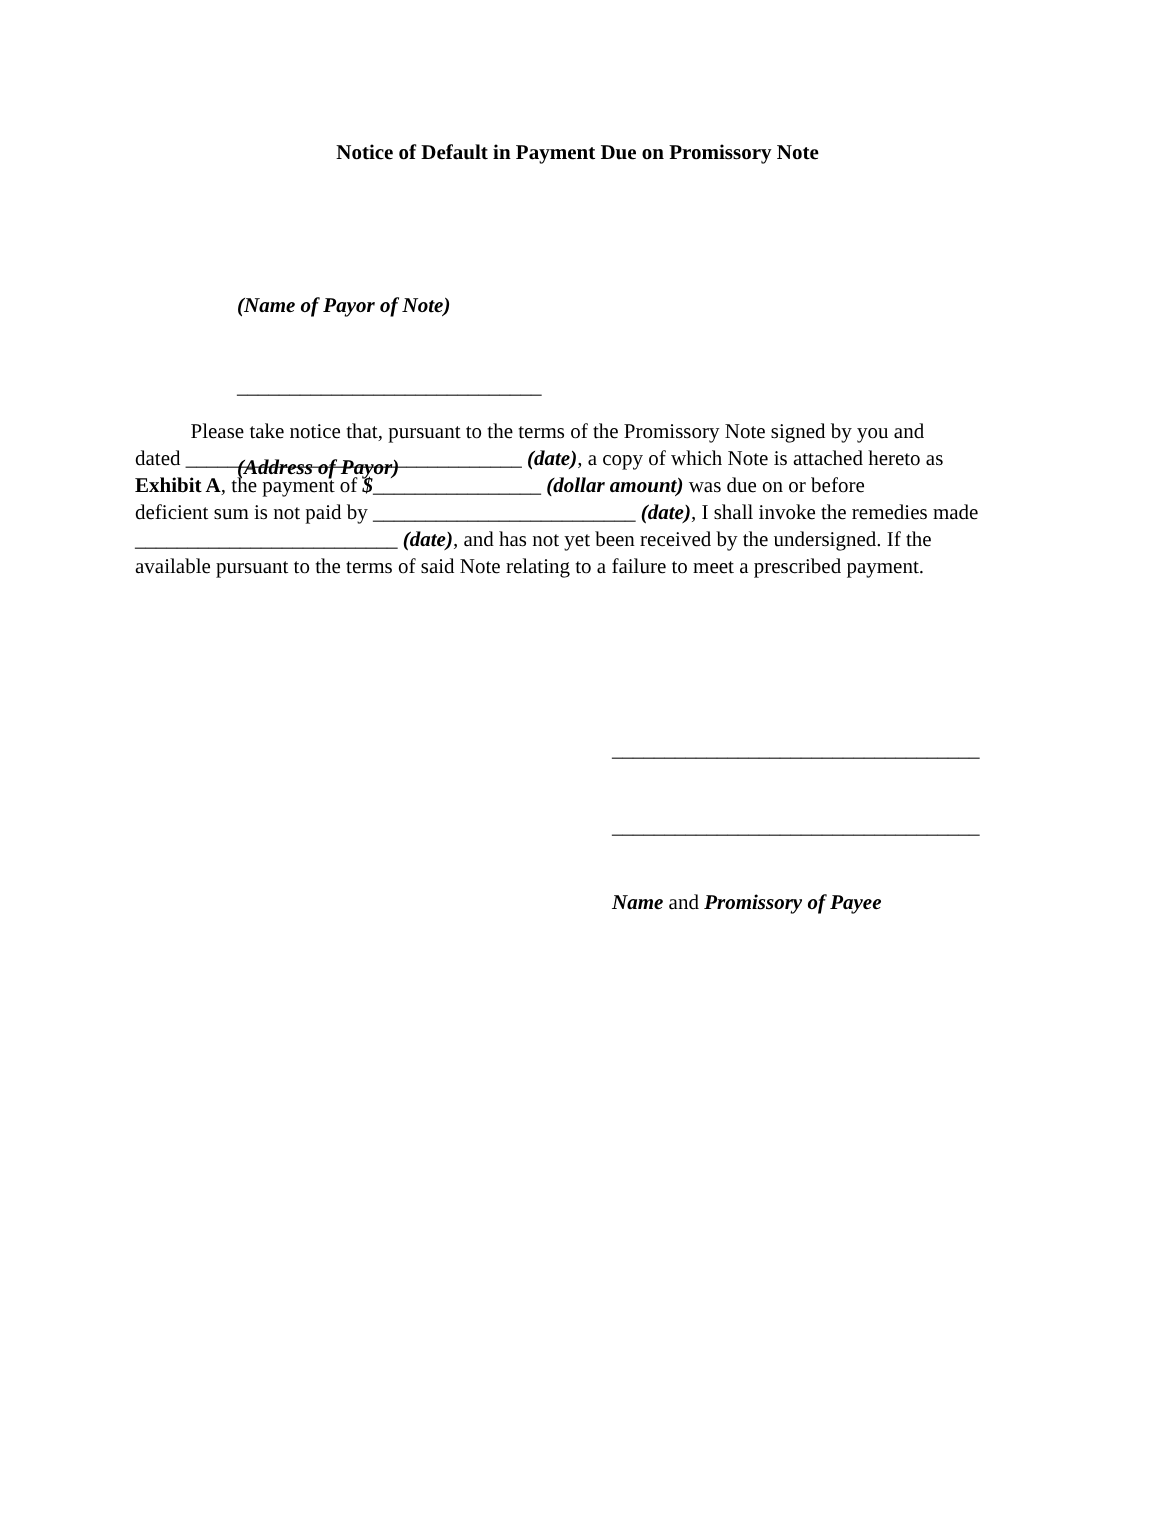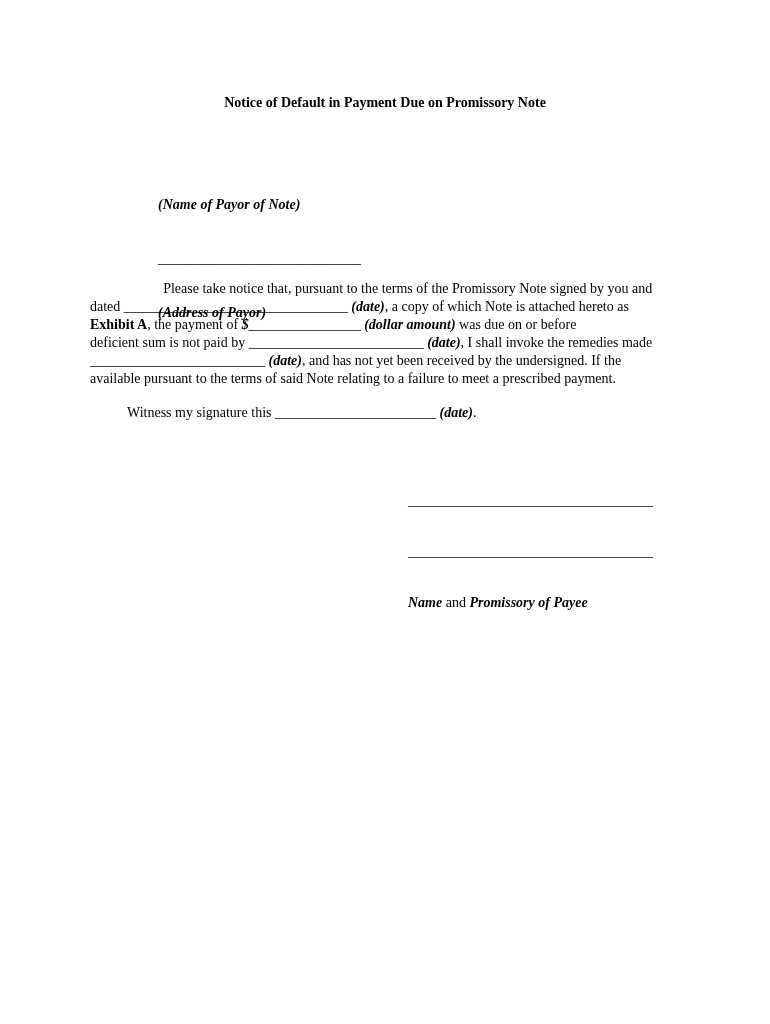--- a/index.html
+++ b/index.html
@@ -48,21 +48,20 @@
     position: absolute;
     top: 280px;
     left: 90px;
     line-height: 18px;
   }
   .pline {
     white-space: pre;
   }
   .indent {
     text-indent: 37px;
-    text-align: right;
   }
   .b  { font-weight: 700; }
   .bi { font-weight: 700; font-style: italic; text-align: center; }
   .witness {
     position: absolute;
     top: 404px;
     left: 90px;
     line-height: 18px;
     white-space: pre;
     text-indent: 37px;
@@ -90,21 +89,20 @@
 
   <div class="para">
     <div class="pline indent"><span>Please take notice that, pursuant to the terms of the Promissory Note signed by you and</span></div>
     <div class="pline"><span>dated </span><span>________________________________</span><span class="bi"> (date)</span><span>, a copy of which Note is attached hereto as</span></div>
     <div class="pline"><span class="b">Exhibit A</span><span>, the payment of </span><span class="bi">$</span><span>________________</span><span class="bi"> (dollar amount)</span><span> was due on or before</span></div>
     <div class="pline"><span>deficient sum is not paid by </span><span>_________________________</span><span class="bi"> (date)</span><span>, I shall invoke the remedies made</span></div>
     <div class="pline"><span>_________________________</span><span class="bi"> (date)</span><span>, and has not yet been received by the undersigned. If the</span></div>
     <div class="pline"><span>available pursuant to the terms of said Note relating to a failure to meet a prescribed payment.</span></div>
   </div>
 
-  <div class="witness"><span>Witness my signature this </span><span>_______________________</span><span class="bi"> (date)</span><span>.</span></div>
 
   <div class="sig">
     <div><span>___________________________________</span></div>
     <div><span>___________________________________</span></div>
     <div><span class="bi">Name</span><span> and </span><span class="bi">Promissory of Payee</span></div>
   </div>
 
 </div>
 
 </body></html>

